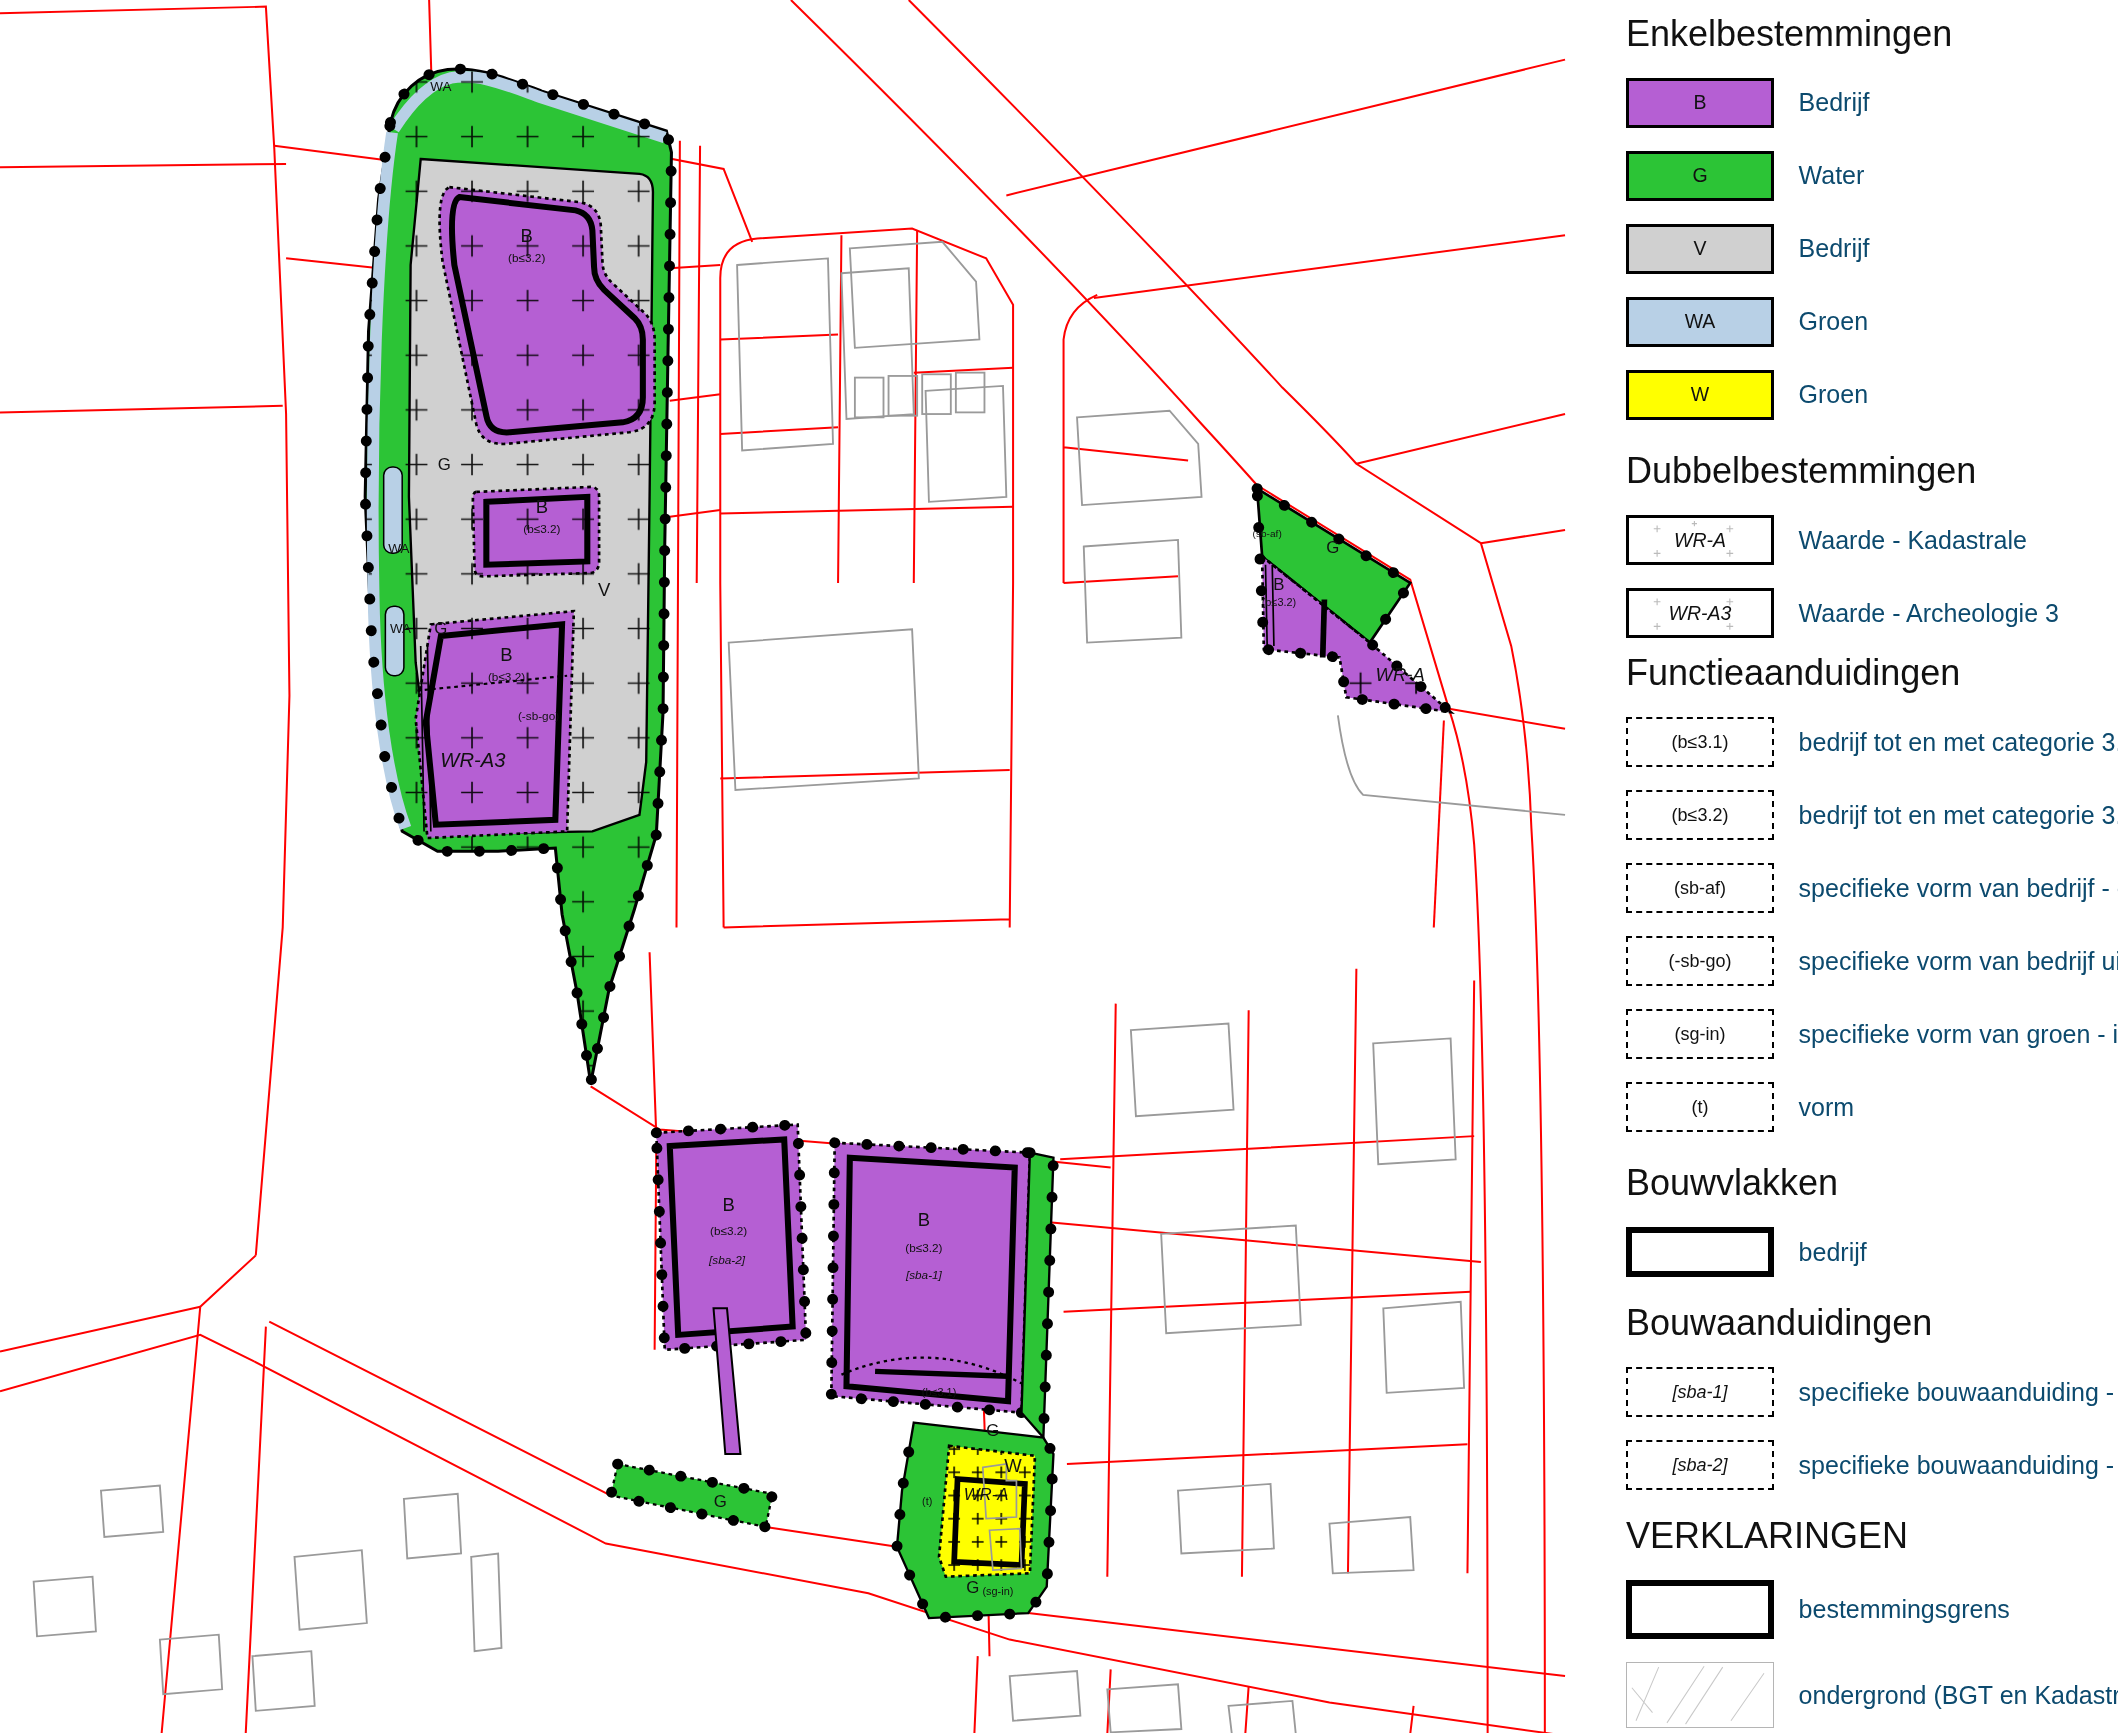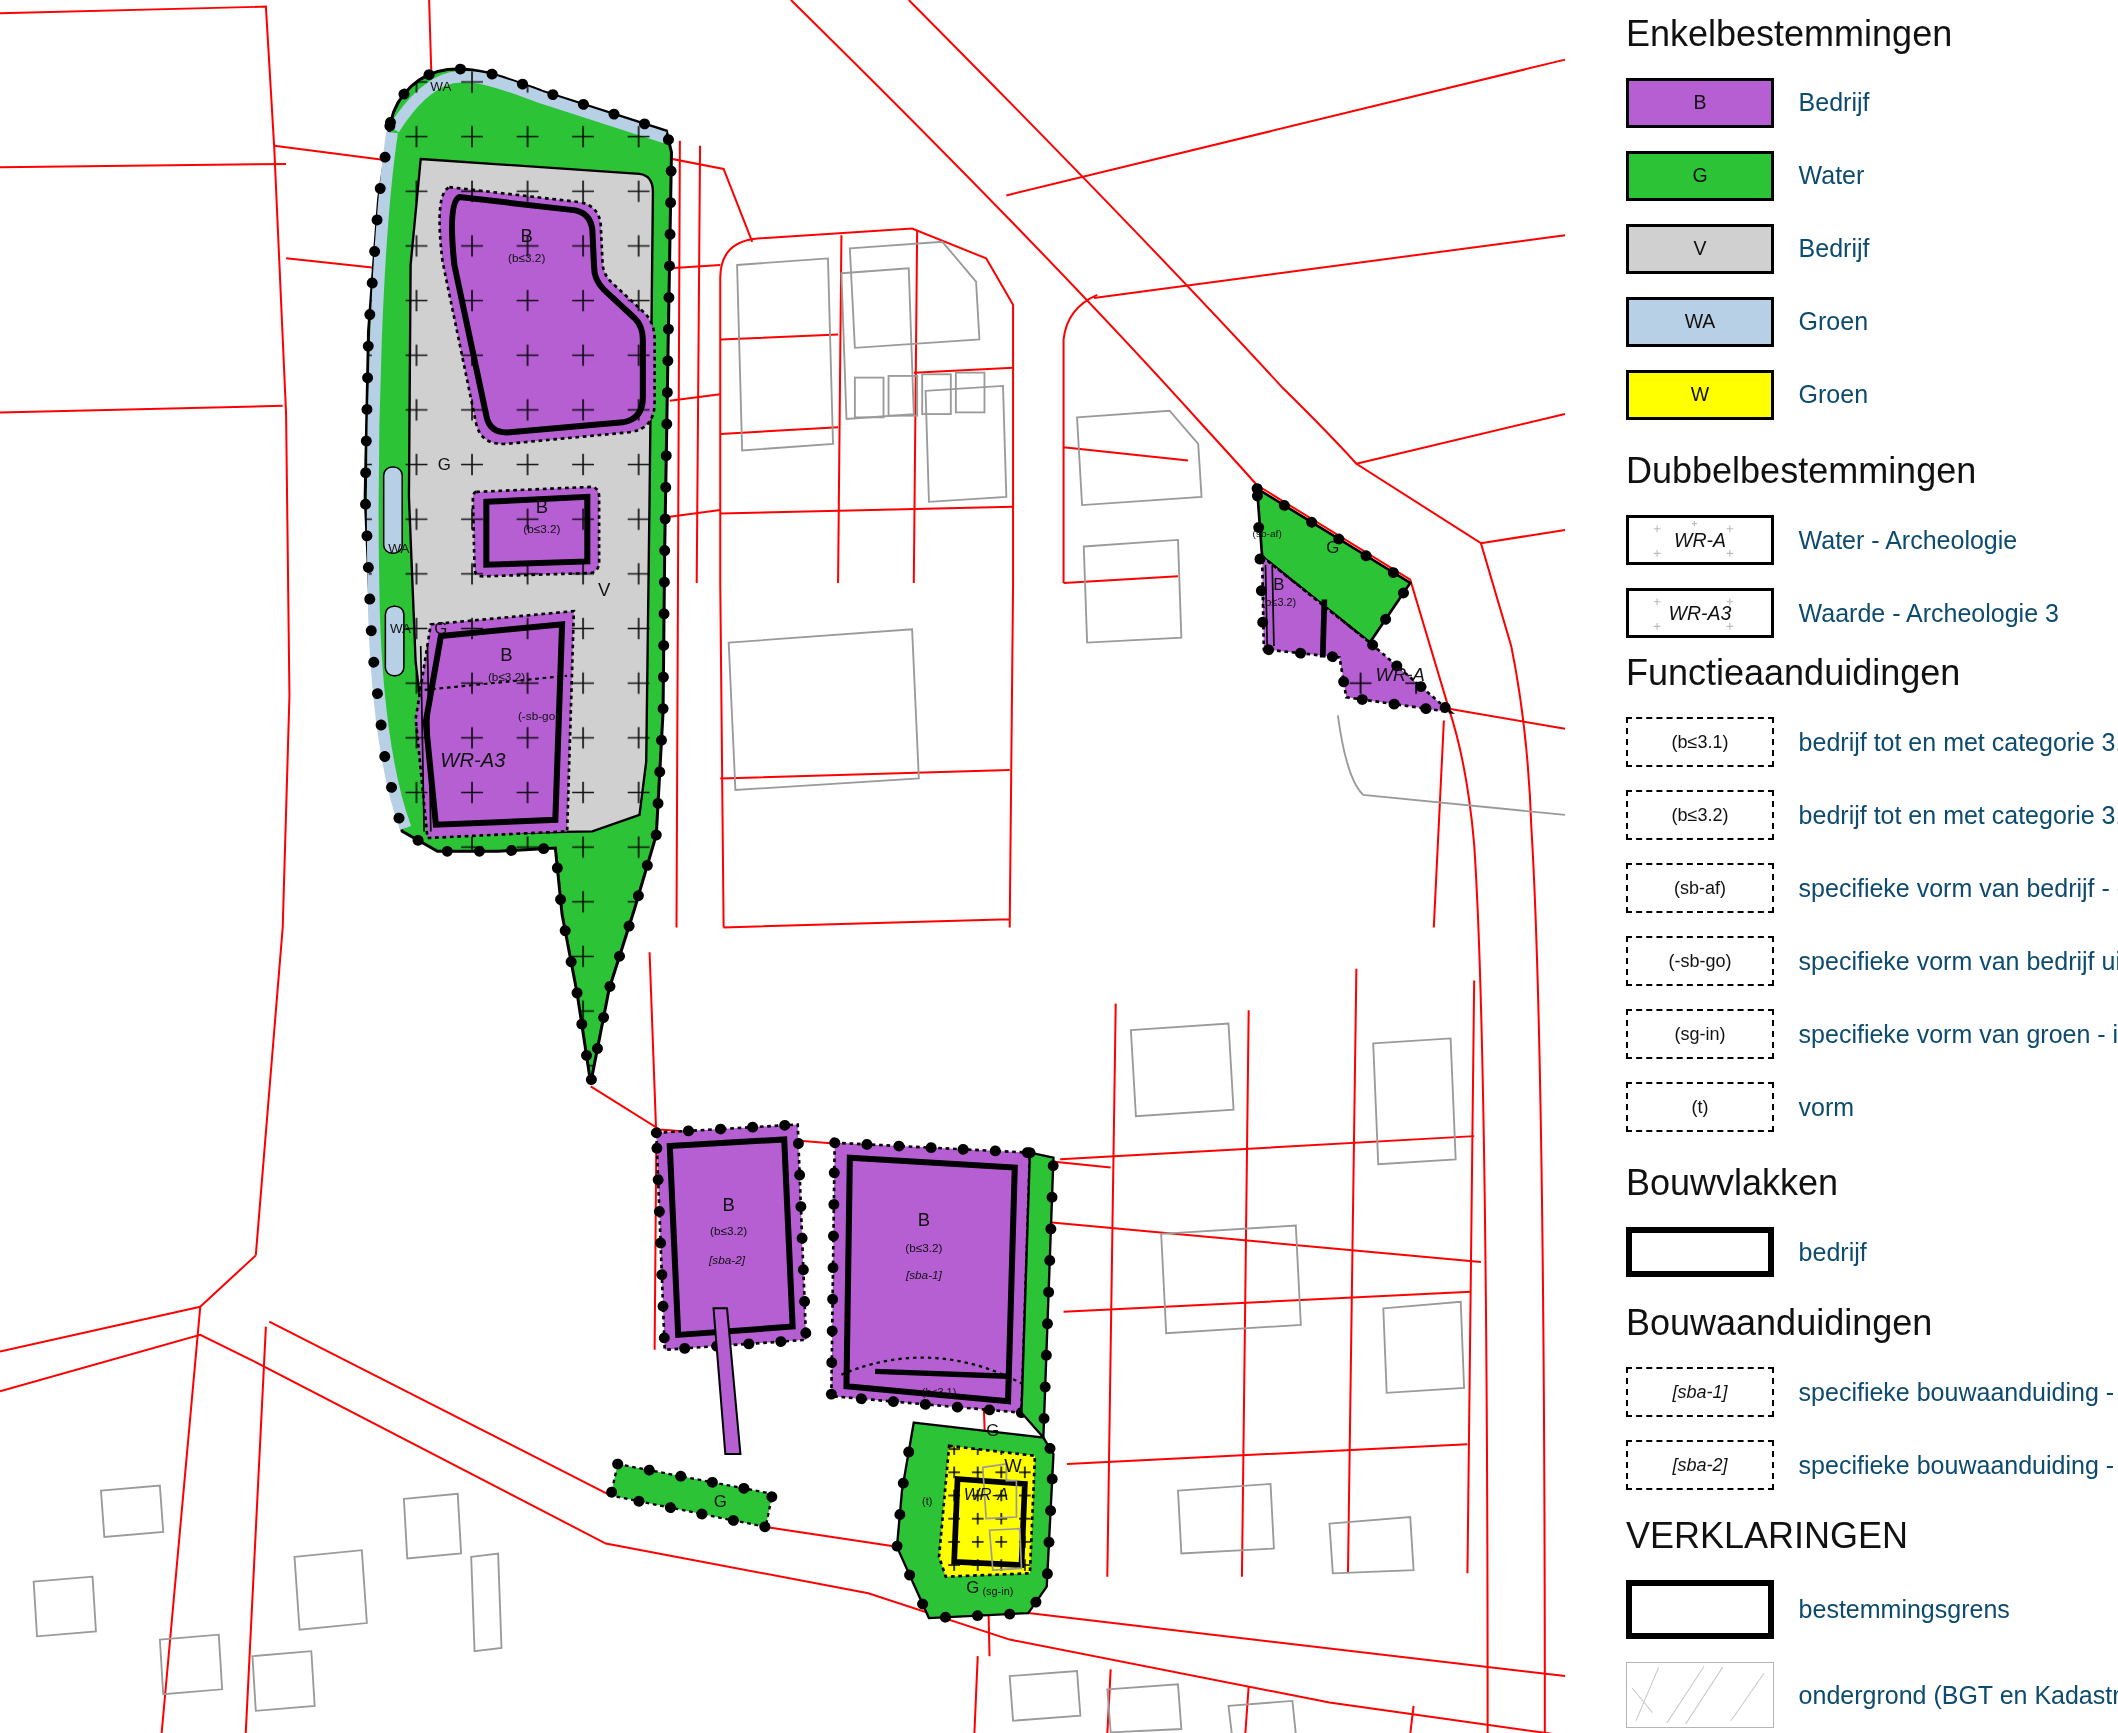--- a/index.html
+++ b/index.html
@@ -257,21 +257,21 @@
 
   <div class="lg-section" style="top:450px">
     <div class="lg-title">Dubbelbestemmingen</div>
     <div class="lg-row">
       <div class="swatch sw-dubbel">
         <svg viewBox="0 0 350 118">
           <path d="M60,20 v18 M51,29 h18 M160,8 v14 M153,15 h14 M255,20 v18 M246,29 h18 M60,86 v18 M51,95 h18 M255,86 v18 M246,95 h18" stroke="#bbb" stroke-width="3" fill="none"></path>
         </svg>
         <span>WR-A</span>
       </div>
-      <div class="lg-label">Water - Archeologie</div>
+      <div class="lg-label">Waarde - Kadastrale</div>
     </div>
     <div class="lg-row">
       <div class="swatch sw-dubbel">
         <svg viewBox="0 0 350 118">
           <path d="M60,20 v18 M51,29 h18 M255,20 v18 M246,29 h18 M60,86 v18 M51,95 h18 M255,86 v18 M246,95 h18" stroke="#bbb" stroke-width="3" fill="none"></path>
         </svg>
         <span>WR-A3</span>
       </div>
       <div class="lg-label">Waarde - Archeologie 3</div>
     </div>

